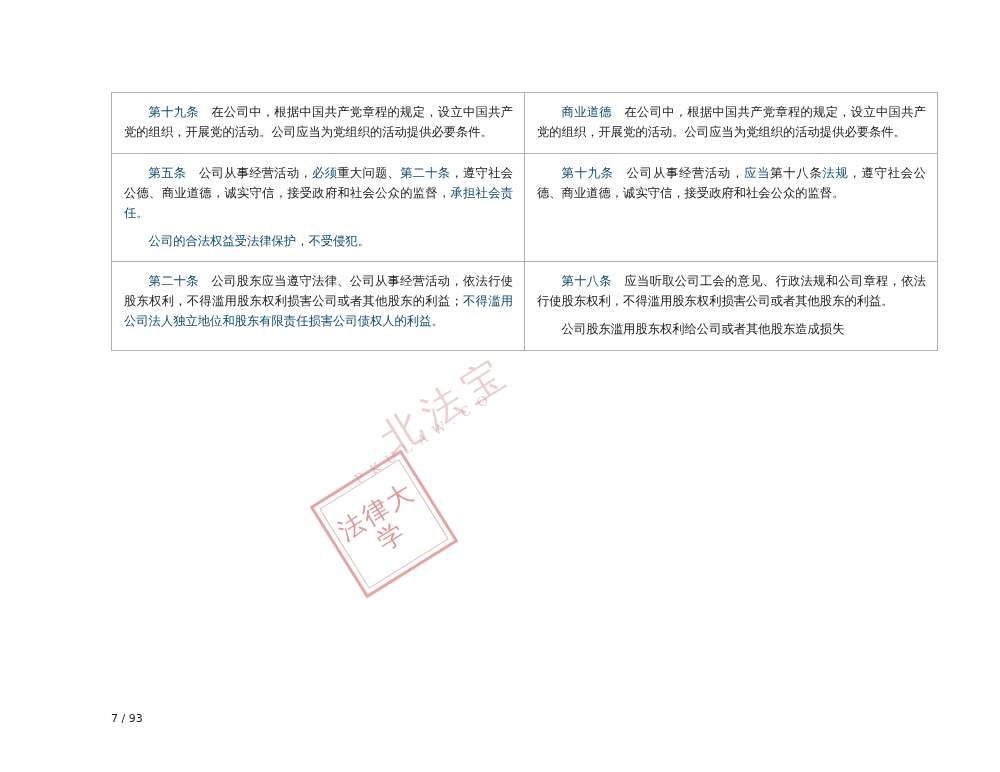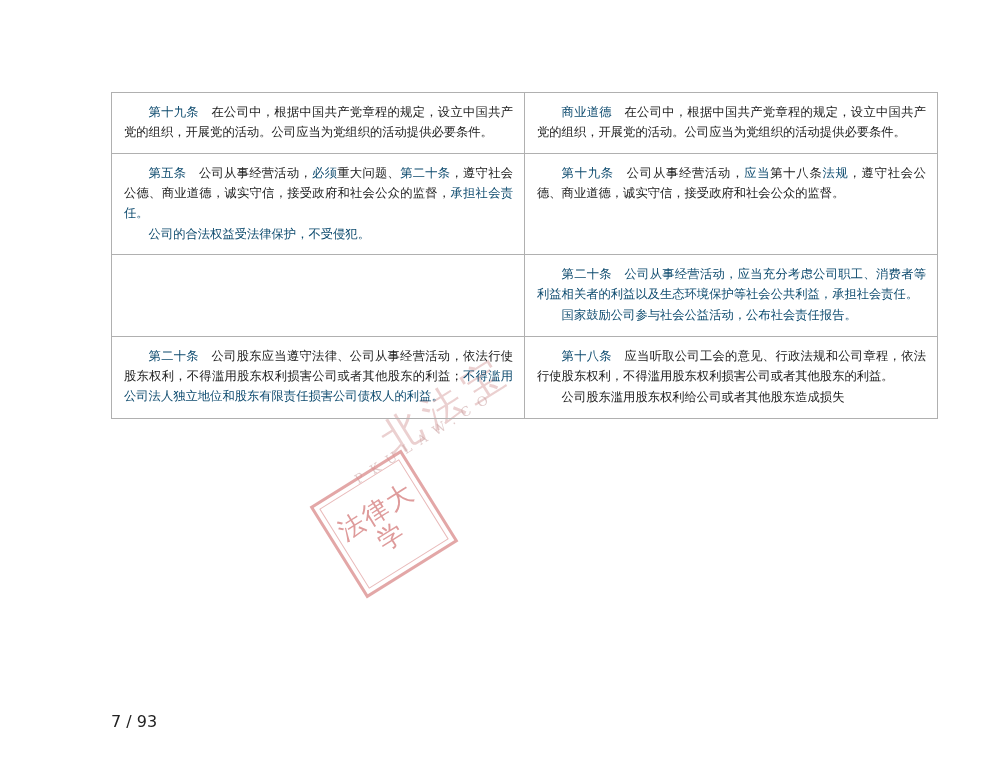--- a/index.html
+++ b/index.html
@@ -34,29 +34,29 @@
     padding: 10px 11px 10px 12px;
     font-size: 12.3px;
     line-height: 1.62;
     color: #1a1a1a;
     font-family: "DejaVu Sans", "Liberation Sans", sans-serif;
   }
   .col-left { width: 389px; }
   .col-right { width: 389px; }
 
   .para { margin: 0 0 0 0; text-align: justify; }
-  .para + .para { margin-top: 1px; }
+  .para + .para { margin-top: 8px; }
   .indent { text-indent: 2em; }
   .redbold { color: #0c4a6e; font-weight: normal; }
 
   .page-number {
     position: absolute;
     left: 111px;
     top: 712px;
-    font-size: 16px;
+    font-size: 11px;
     color: #222;
     font-family: "DejaVu Sans", "Liberation Sans", sans-serif;
   }
   .wm-text {
     position: absolute;
     left: 370px;
     top: 420px;
     transform: rotate(-32deg);
     transform-origin: left top;
     color: #d8a3a3;
@@ -143,27 +143,20 @@
         <tr>
           <td class="col-left">
             <p class="para indent"><span class="redbold">第五条</span><span>　公司从事经营活动，</span><span class="redbold">必须</span><span>重大问题、</span><span class="redbold">第二十条</span><span>，遵守社会公德、商业道德，诚实守信，接受政府和社会公众的监督，</span><span class="redbold">承担社会责任。</span></p>
             <p class="para indent"><span class="redbold">公司的合法权益受法律保护，不受侵犯。</span></p>
           </td>
           <td class="col-right">
             <p class="para indent"><span class="redbold">第十九条</span><span>　公司从事经营活动，</span><span class="redbold">应当</span><span>第十八条</span><span class="redbold">法规</span><span>，遵守社会公德、商业道德，诚实守信，接受政府和社会公众的监督。</span></p>
           </td>
         </tr>
         <tr>
-          <td class="col-left"></td>
-          <td class="col-right">
-            <p class="para indent"><span class="redbold">第二十条</span><span class="redbold">　公司从事经营活动，应当充分考虑公司职工、消费者等利益相关者的利益以及生态环境保护等社会公共利益，承担社会责任。</span></p>
-            <p class="para indent"><span class="redbold">国家鼓励公司参与社会公益活动，公布社会责任报告。</span></p>
-          </td>
-        </tr>
-        <tr>
           <td class="col-left">
             <p class="para indent"><span class="redbold">第二十条</span><span>　公司股东应当遵守法律、公司从事经营活动，依法行使股东权利，不得滥用股东权利损害公司或者其他股东的利益；</span><span class="redbold">不得滥用公司法人独立地位和股东有限责任损害公司债权人的利益。</span></p>
           </td>
           <td class="col-right">
             <p class="para indent"><span class="redbold">第十八条</span><span>　应当听取公司工会的意见、行政法规和公司章程，依法行使股东权利，不得滥用股东权利损害公司或者其他股东的利益。</span></p>
             <p class="para indent"><span>公司股东滥用股东权利给公司或者其他股东造成损失</span></p>
           </td>
         </tr>
       </tbody>
   </table>

